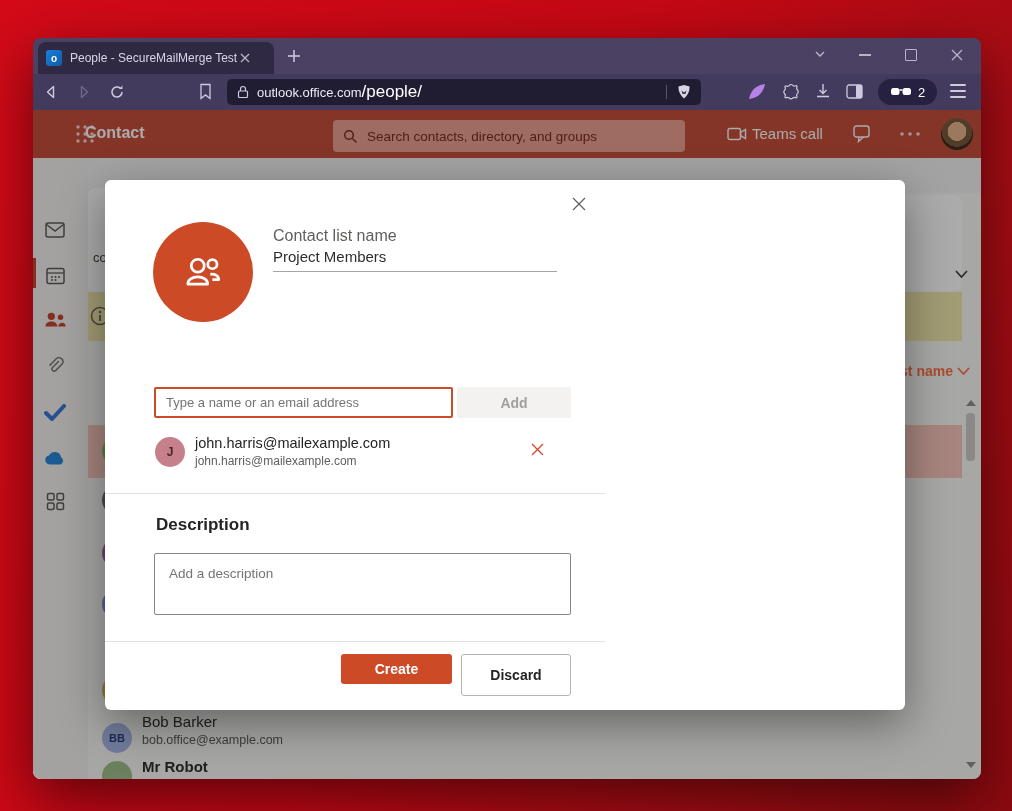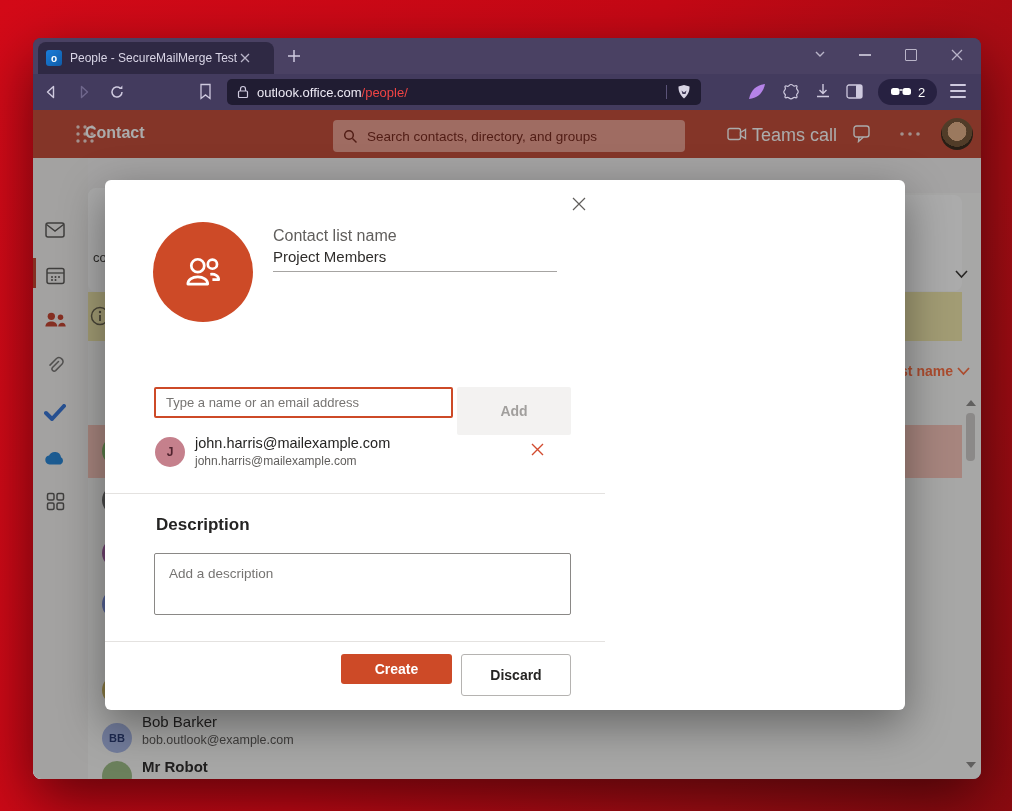--- a/index.html
+++ b/index.html
@@ -14,33 +14,33 @@
   .tab{position:absolute;left:5px;top:4px;width:236px;height:32px;background:#2f2944;
     border-radius:8px 8px 0 0;display:flex;align-items:center;padding:0 8px;box-sizing:border-box;}
   .favicon{width:16px;height:16px;border-radius:3px;background:linear-gradient(135deg,#1a7edb,#0f5ca8);
     color:#fff;font-size:10px;font-weight:bold;display:flex;align-items:center;justify-content:center;flex:0 0 16px;}
   .tab-title{color:#d9d5e6;font-size:12px;margin-left:8px;width:168px;overflow:hidden;white-space:nowrap;}
   .icbtn{display:flex;align-items:center;justify-content:center;cursor:default;}
   .toolbar{position:absolute;left:0;top:36px;width:100%;height:36px;background:#433b5e;}
   .urlpill{position:absolute;left:194px;top:5px;width:474px;height:26px;background:#201c32;border-radius:5px;
     display:flex;align-items:center;padding:0 10px;box-sizing:border-box;}
   .urlhost{color:#ece9f4;font-size:13px;}
-  .urlpath{color:#ef4444;font-size:13px;}
+  .urlpath{color:#ffffff;font-size:17px;}
   .profilepill{position:absolute;left:845px;top:5px;width:59px;height:26px;border-radius:13px;background:#272141;
     display:flex;align-items:center;justify-content:center;gap:6px;}
   .pillcount{color:#fff;font-size:13px;}
   .hline{width:16px;height:2px;background:#cfcadf;border-radius:1px;margin:2px 0;}
   
   .viewport{position:absolute;left:0;top:72px;width:948px;height:669px;background:#faf9f8;overflow:hidden;}
   .oheader{position:absolute;left:0;top:0;width:100%;height:48px;background:#c5503c;}
   .brand{position:absolute;left:52px;top:14px;color:#fff;font-size:16px;font-weight:bold;}
   .osearch{position:absolute;left:300px;top:10px;width:352px;height:29px;background:#eda193;border-radius:4px;
     display:flex;align-items:center;padding:16px 10px;box-sizing:border-box;gap:9px;}
   .osearch span{color:#7a2c20;font-size:13.5px;}
-  .teamstxt{position:absolute;left:719px;top:15px;color:#ffffff;font-size:18px;}
+  .teamstxt{position:absolute;left:719px;top:15px;color:#ffffff;font-size:15px;}
   .havatar{position:absolute;left:908px;top:8px;width:32px;height:32px;border-radius:50%;
     background:radial-gradient(circle at 50% 42%,#e8b58d 0 38%,#7a5a3c 39% 62%,#3c2e20 63% 100%);}
   .ribbon{position:absolute;left:0;top:48px;width:100%;height:35px;background:#f5f4f3;}
   .mitem{position:absolute;top:58px;color:#3b3a39;font-size:14px;}
   .rail{position:absolute;left:0;top:48px;width:55px;height:621px;background:#f3f2f1;}
   .railicon{position:absolute;left:11px;width:22px;height:22px;display:flex;align-items:center;justify-content:center;}
   .activebar{position:absolute;left:0;top:100px;width:3px;height:30px;background:#c74634;}
   .card{position:absolute;background:#fff;border-radius:8px;}
   .banner{position:absolute;left:55px;top:182px;width:874px;height:49px;background:#f2e9ae;}
   .sortlbl{position:absolute;left:820px;top:253px;width:100px;text-align:right;color:#ff7246;font-size:14px;font-weight:bold;}
@@ -62,21 +62,21 @@
   .dclose{position:absolute;right:16px;top:14px;width:20px;height:20px;display:flex;align-items:center;justify-content:center;}
   .bigcircle{position:absolute;left:48px;top:42px;width:100px;height:100px;border-radius:50%;background:#cd4a27;
     display:flex;align-items:center;justify-content:center;}
   .flabel{position:absolute;left:168px;top:47px;font-size:16px;color:#605e5c;}
   .fname{position:absolute;left:168px;top:64px;width:284px;border:none;border-bottom:1px solid #a6a4a2;
     font-size:15px;color:#2f2d2b;padding:4px 0 6px 0;font-family:"Liberation Sans",sans-serif;outline:none;background:transparent;}
   .h2{position:absolute;left:51px;font-size:17px;font-weight:bold;color:#252423;}
   .addinput{position:absolute;left:49px;top:207px;width:299px;height:31px;box-sizing:border-box;border:2px solid #cd4a27;
     border-radius:2px;font-size:13px;color:#3a3836;padding:0 10px;font-family:"Liberation Sans",sans-serif;outline:none;}
   .addinput::placeholder{color:#767472;}
-  .addbtn{position:absolute;left:352px;top:207px;width:114px;height:48px;background:#f3f2f1;border:none;border-radius:2px;
+  .addbtn{position:absolute;left:352px;top:207px;width:114px;height:31px;background:#f3f2f1;border:none;border-radius:2px;
     color:#a19f9d;font-size:14px;font-weight:bold;font-family:"Liberation Sans",sans-serif;}
   .mavatar{position:absolute;left:50px;top:257px;width:30px;height:30px;border-radius:50%;background:#c5808c;
     color:#50232e;font-size:12px;font-weight:bold;display:flex;align-items:center;justify-content:center;}
   .mprimary{position:absolute;left:90px;top:255px;font-size:14.5px;color:#252423;}
   .msecondary{position:absolute;left:90px;top:274px;font-size:12px;color:#605e5c;}
   .divider{position:absolute;left:0;width:500px;height:1px;background:#e4e2e0;}
   .descarea{position:absolute;left:49px;top:373px;width:417px;height:62px;box-sizing:border-box;border:1px solid #8a8886;
     border-radius:2px;resize:none;font-size:13.5px;padding:12px 14px;color:#3a3836;font-family:"Liberation Sans",sans-serif;outline:none;}
   .descarea::placeholder{color:#767472;}
   .createbtn{position:absolute;left:236px;top:474px;width:111px;height:30px;background:#cd4a27;border:none;border-radius:3px;
@@ -301,21 +301,21 @@
       <div class="pinkrow"></div>
       <div class="bav" style="left:69px;top:326px;background:#86bc6e"></div>
       <div class="bav" style="left:69px;top:375px;background:#6e6e6e"></div>
       <div class="bav" style="left:69px;top:428px;background:#a864a8"></div>
       <div class="bav" style="left:69px;top:479px;background:#7e92e0"></div>
       <div class="bav" style="left:69px;top:565px;background:#cdb765"></div>
 
       <div>
         <div class="bav" style="left:69px;top:613px;background:#aab9e8;color:#2c3e78">BB</div>
         <div class="rowname" style="top:603px">Bob Barker</div>
-        <div class="rowmail" style="top:623px">bob.outlook@example.com</div>
+        <div class="rowmail" style="top:623px">bob.office@example.com</div>
       </div>
 
       <div>
         <div class="bav" style="left:69px;top:651px;background:#a0bf8a"></div>
         <div class="rowname" style="top:648px;font-weight:600">Mr Robot</div>
       </div>
 
       <div class="tri" style="left:933px;top:290px;border-left:5px solid transparent;border-right:5px solid transparent;border-bottom:6px solid #8f8e8c"></div>
       <div class="sthumb"></div>
       <div class="tri" style="left:933px;top:652px;border-left:5px solid transparent;border-right:5px solid transparent;border-top:6px solid #8f8e8c"></div>

